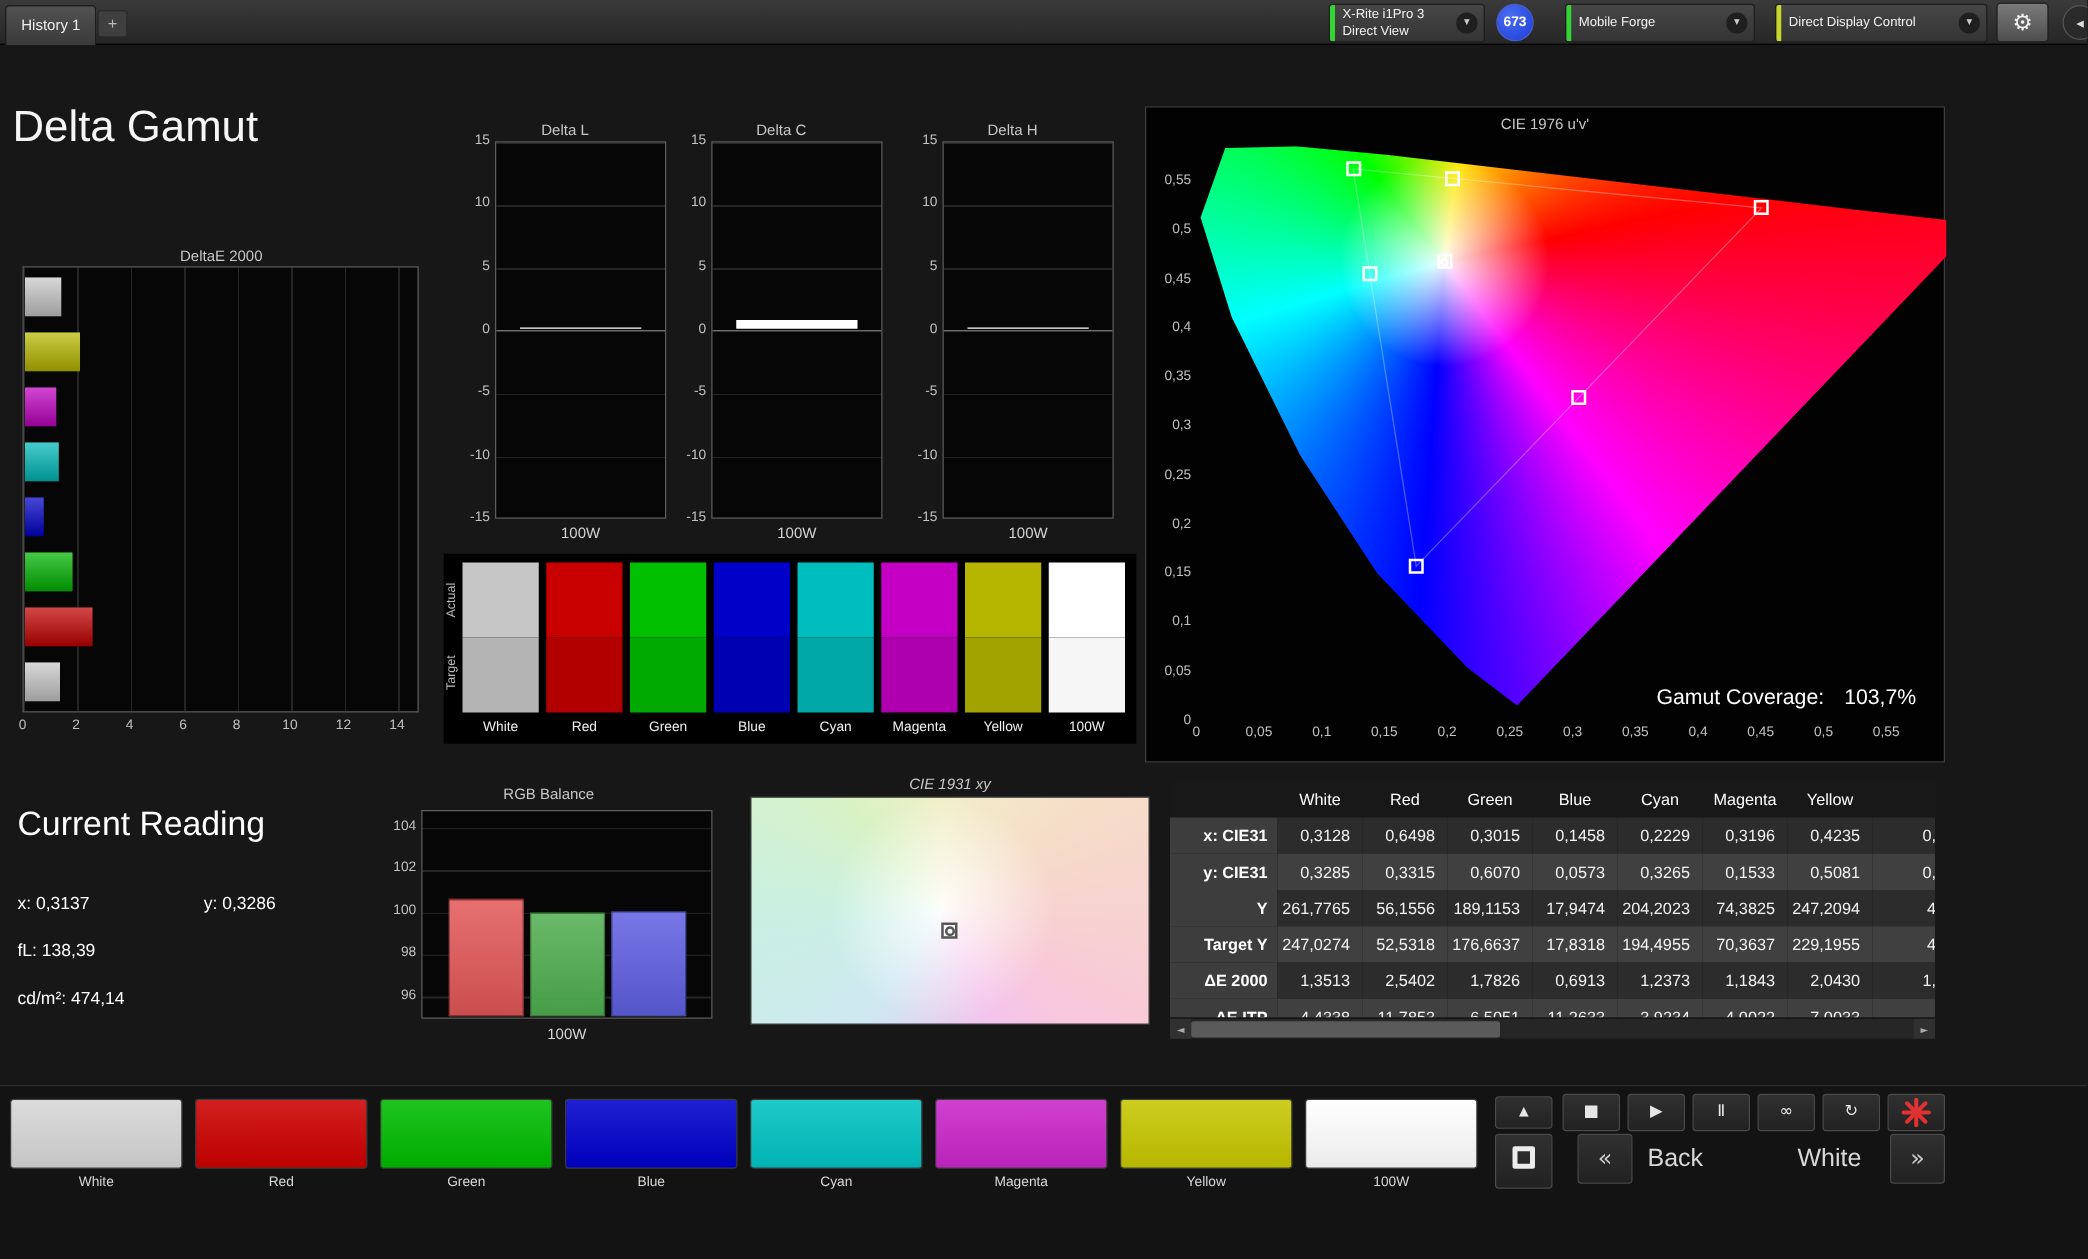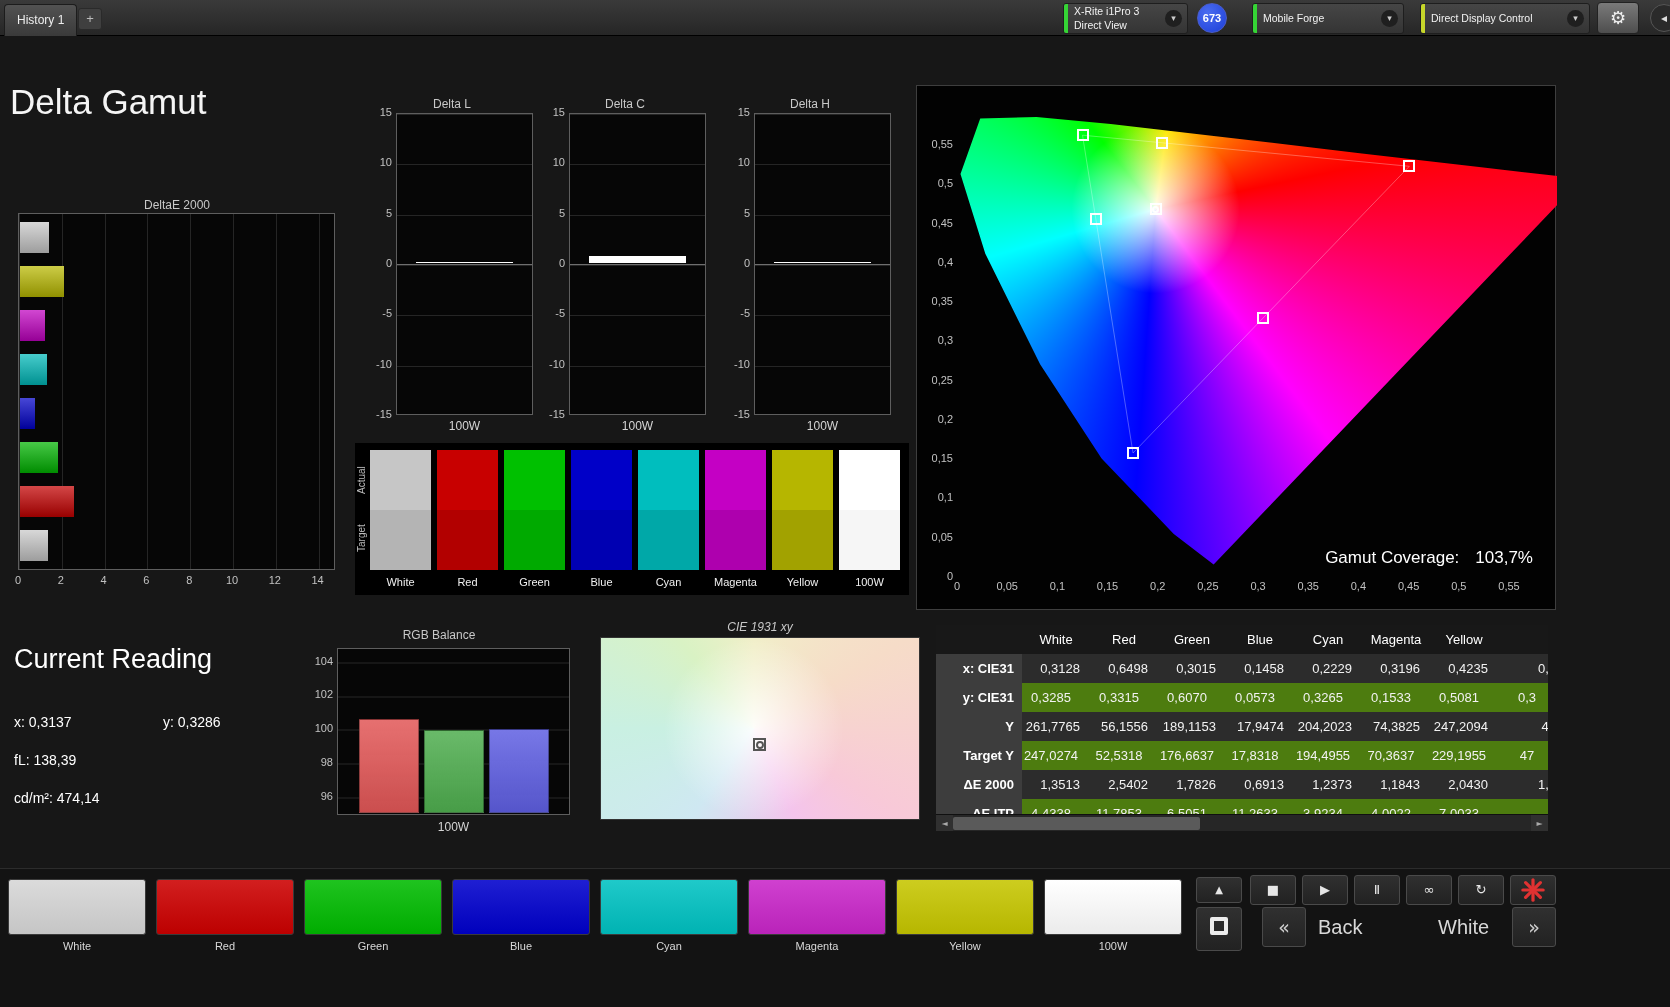--- a/index.html
+++ b/index.html
@@ -130,21 +130,21 @@
 
   
   .results { position:absolute; left:936px; top:625px; width:612px; height:206px;
     overflow:hidden; background:#181818; }
   .grid { position:absolute; left:0; top:0; display:grid;
     grid-template-columns:86px repeat(7,68px) 68px; grid-auto-rows:29px; }
   .grid > div { line-height:29px; height:29px; white-space:nowrap; overflow:hidden; font-size:13px; }
   .th { text-align:center; color:#fff; }
   .tl { background:#3d3d3d; font-weight:bold; color:#fff; text-align:right; padding-right:8px; }
   .td { text-align:right; padding-right:10px; color:#f2f2f2; }
-  .rowA.td { background:#2c2c2c; } .rowB.td { background:#4d7c0f;text-align:center; }
+  .rowA.td { background:#2c2c2c; } .rowB.td { background:#404040; }
   .hscroll { position:absolute; left:0; bottom:0; width:612px; height:17px;
     background:#262626; border-top:1px solid #101010; }
   .harrow { position:absolute; top:0; width:17px; height:17px; font-size:8px; line-height:17px;
     text-align:center; color:#aaa; background:#303030; }
   .hthumb { position:absolute; left:17px; top:2px; width:247px; height:13px;
     background:#5a5a5a; border-radius:2px; }
 
   
   .bottom { position:absolute; left:0; top:868px; width:1670px; height:139px;
     background:#131313; border-top:1px solid #2c2c2c; }
@@ -322,20 +322,21 @@
       </div>
       <div class="swcol">
         <div class="sw-a" style="background: rgb(255, 255, 255);"></div>
         <div class="sw-t" style="background: rgb(246, 246, 246);"></div>
         <div class="sw-label">100W</div>
       </div>
     </div>
 </div>
 
 <div class="cie1976">
+  <div class="chart-title">CIE 1976 u'v'</div>
   <div class="cie-plot">
     <div class="horseshoe"></div>
   <svg width="600" height="463" style="position: absolute; left: 0px; top: 0px;">
         <polygon points="452.3,52.3 125.5,21.2 176.0,339.0" fill="none" stroke="rgba(255,255,255,0.3)" stroke-width="1"></polygon>
       </svg>
       <div class="cie-marker" style="left: 119.5px; top: 15.2px;"></div>
       <div class="cie-marker" style="left: 198.7px; top: 22.6px;"></div>
       <div class="cie-marker" style="left: 446.3px; top: 46.3px;"></div>
       <div class="cie-marker" style="left: 132.5px; top: 99.3px;"></div>
       <div class="cie-marker" style="left: 192.5px; top: 89.2px;">

